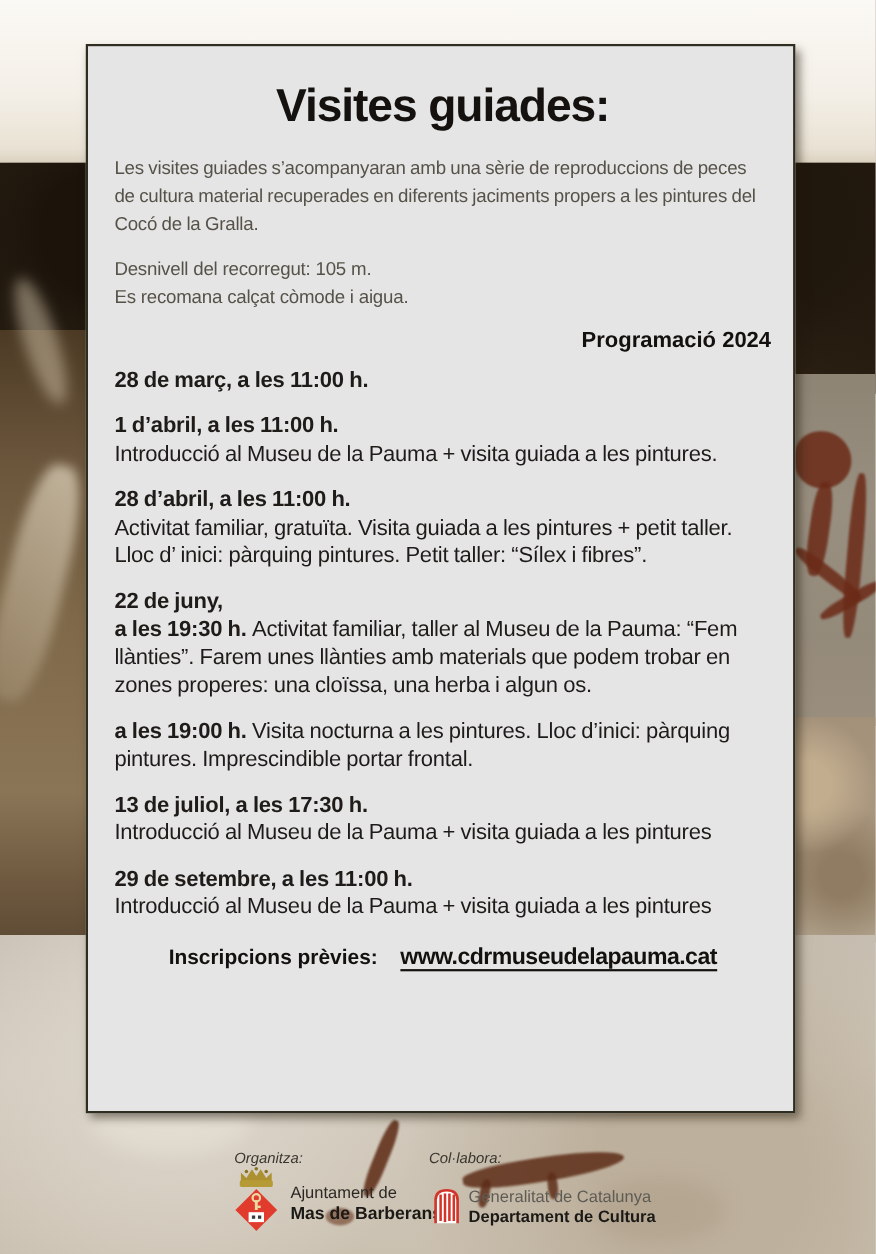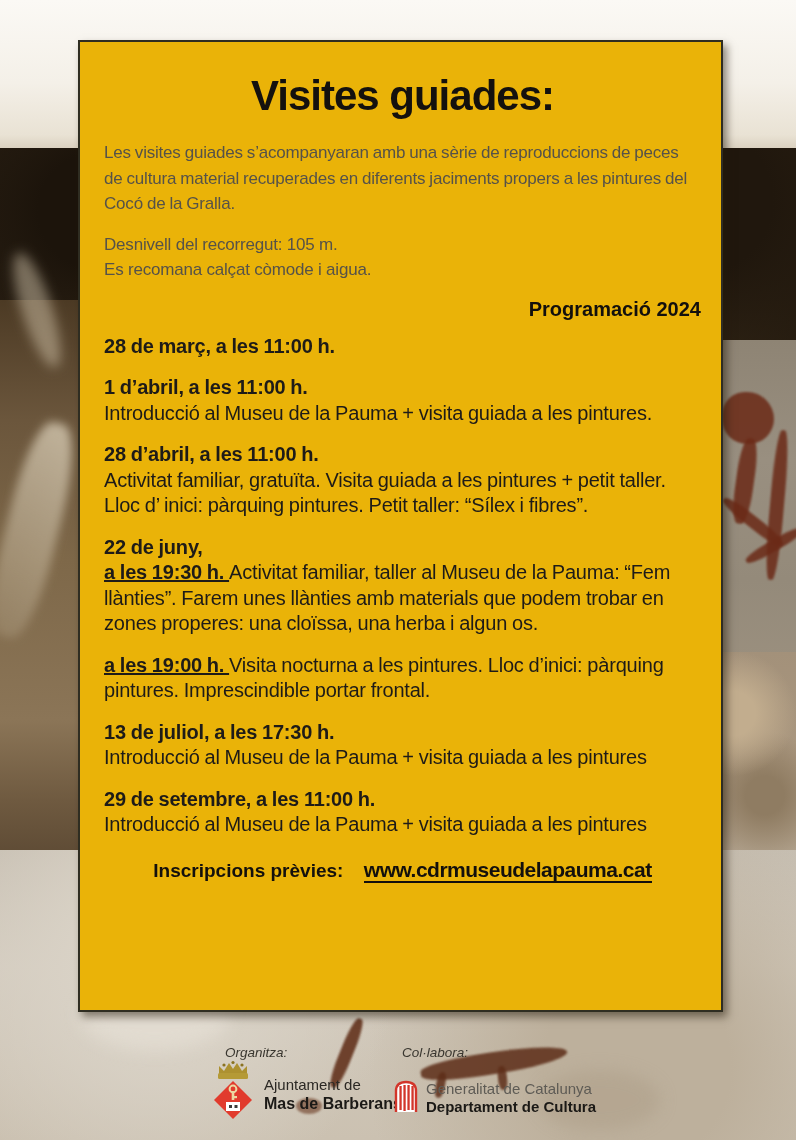--- a/index.html
+++ b/index.html
@@ -49,44 +49,44 @@
   .p-r4{left:742px;top:540px;width:64px;height:11px;border-radius:40%;transform:rotate(-30deg);}
   .p-r5{left:770px;top:430px;width:14px;height:150px;border-radius:40%;transform:rotate(5deg);}
   .p-b1{left:340px;top:1016px;width:13px;height:74px;border-radius:40%;transform:rotate(22deg);background:#5d2a14;}
   .p-b2{left:420px;top:1052px;width:148px;height:22px;border-radius:40% 55% 50% 45%;transform:rotate(-9deg);background:#5d2d18;}
   .p-b3{left:436px;top:1072px;width:9px;height:26px;border-radius:40%;transform:rotate(12deg);background:#5d2d18;}
   .p-b4{left:498px;top:1066px;width:9px;height:24px;border-radius:40%;transform:rotate(-6deg);background:#5d2d18;}
   .p-b5{left:296px;top:1098px;width:26px;height:16px;border-radius:50%;background:#6b3a22;opacity:.6;}
   
   .panel{
     position:absolute;left:78px;top:40px;width:645px;height:972px;box-sizing:border-box;
-    background:#eab308;border:2px solid #2f2d21;
+    background:#e5e5e5;border:2px solid #2f2d21;
     box-shadow:4px 5px 8px rgba(35,25,10,.5);
     padding:18px 20px 0 24px;overflow:hidden;z-index:5;
   }
   .title{
     text-align:center;font-weight:bold;font-size:42px;letter-spacing:-1px;
     color:#14110e;margin:12px 0 20px;
   }
   .intro p{font-size:17px;line-height:25.5px;color:#565249;margin:0 0 15px;
     letter-spacing:-.2px;word-spacing:-.5px;}
   .notes div{font-size:17px;line-height:25.5px;color:#565249;letter-spacing:-.2px;}
   .prog-title{text-align:right;font-weight:bold;font-size:20px;color:#13100d;margin:15px 0 13px;}
   .events{font-size:20px;line-height:25.5px;color:#1e1b18;letter-spacing:-.2px;word-spacing:-.5px;}
   .event{margin-bottom:16px;}
   .ev-h{font-weight:bold;}
   .it{font-style:italic;}
-  .bd{font-weight:bold;text-decoration:underline;}
+  .bd{font-weight:bold;}
   .signup{text-align:center;margin:20px 0 0;}
   .signup-label{font-weight:bold;font-size:19px;color:#13100d;}
   .signup-link{font-weight:bold;font-size:21px;letter-spacing:-.5px;color:#13100d;
     text-decoration:none;border-bottom:2.5px solid #13100d;margin-left:16px;cursor:pointer;}
   
   .footer{position:absolute;left:0;top:1040px;width:796px;height:100px;z-index:6;}
-  .footer .lab{position:absolute;font-style:italic;font-size:13.5px;color:#39362f;margin-left:12px;}
+  .footer .lab{position:absolute;font-style:italic;font-size:13.5px;color:#39362f;}
   .lab-org{left:213px;top:5px;}
   .lab-col{left:390px;top:5px;}
   .crest{position:absolute;left:210px;top:18px;}
   .org-text{position:absolute;left:264px;top:35px;line-height:19px;}
   .org-line1{font-size:15px;color:#2b2824;}
   .org-line2{font-size:16px;font-weight:bold;color:#1b1916;}
   .senyera{position:absolute;left:393px;top:39px;}
   .col-text{position:absolute;left:426px;top:40px;line-height:18px;}
   .col-line1{font-size:15px;color:#5e5b55;}
   .col-line2{font-size:15px;font-weight:bold;color:#1b1916;}

